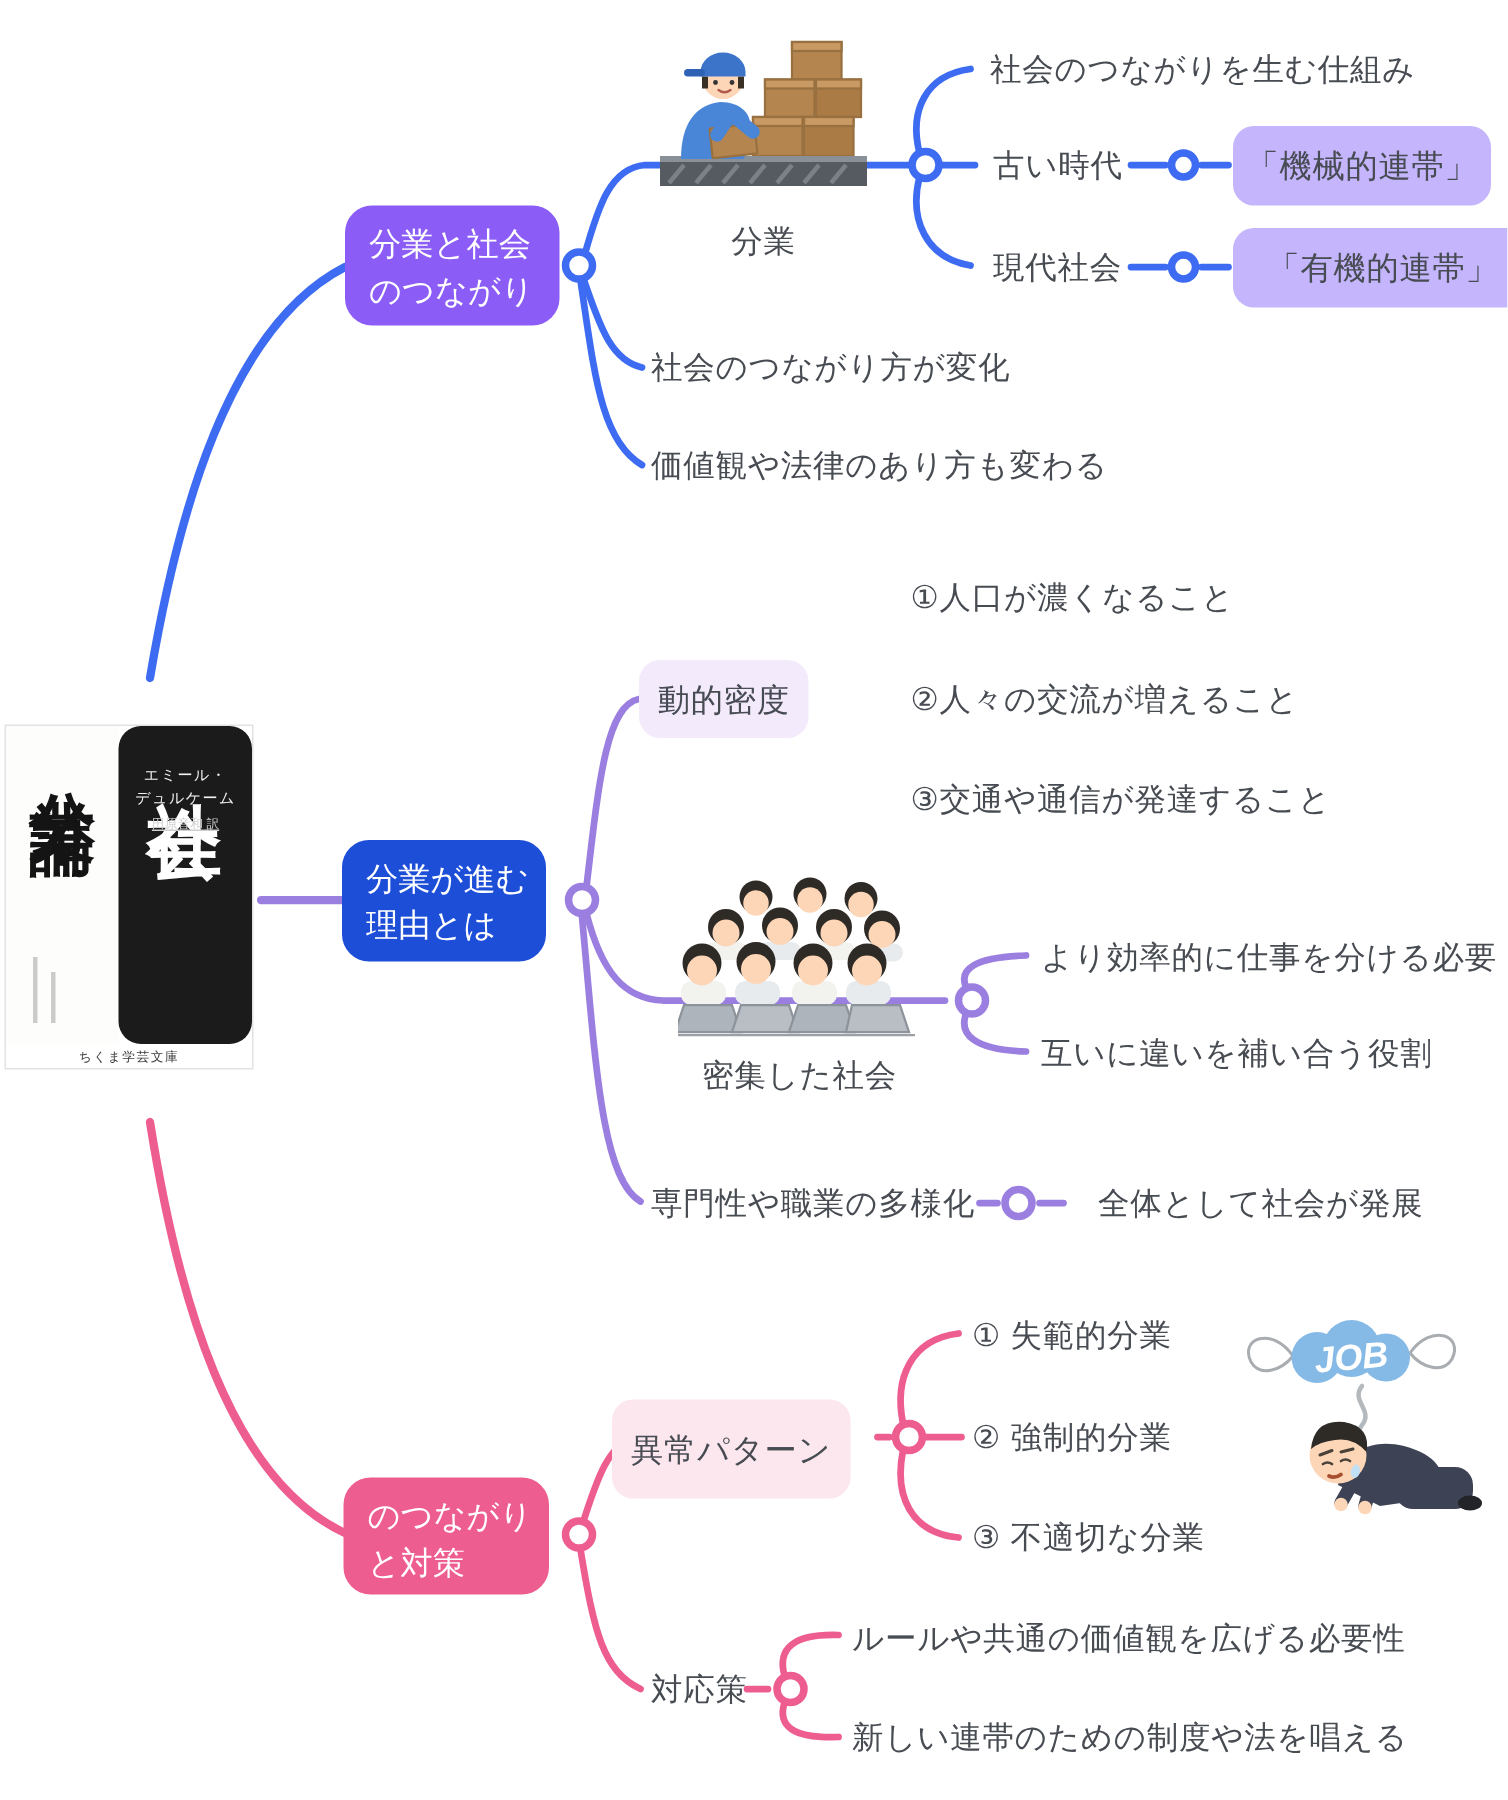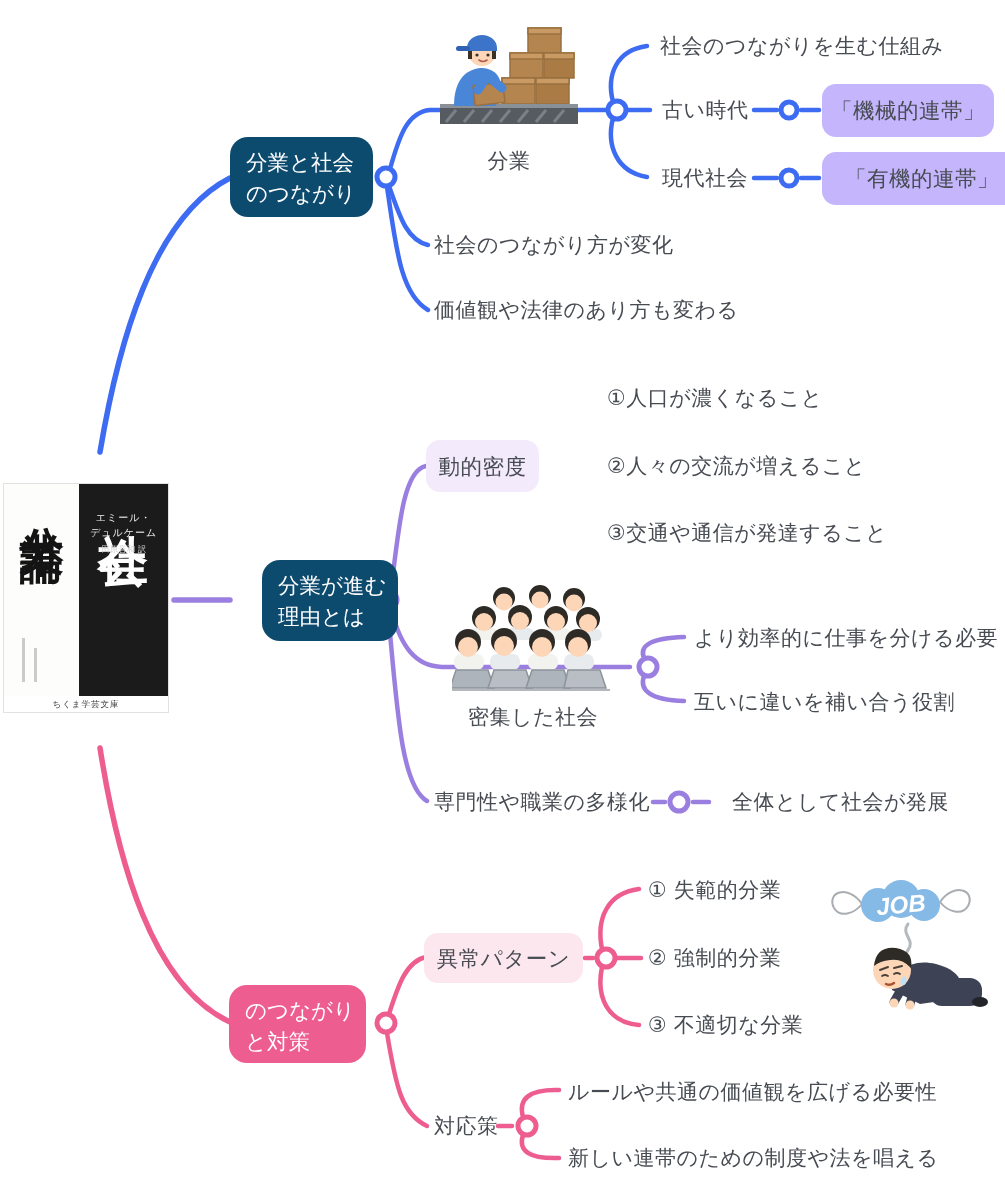--- a/index.html
+++ b/index.html
@@ -6,38 +6,38 @@
   #canvas{position:relative;width:1005px;height:1200px;background:#ffffff;overflow:hidden;
           font-family:"Liberation Sans","DejaVu Sans",sans-serif;}
   svg{position:absolute;left:0;top:0;}
   .label{position:absolute;transform:translateY(-50%);font-size:21px;color:#474b52;
          white-space:nowrap;letter-spacing:0.5px;}
   .label.center{text-align:center;transform:translateY(-50%);}
   .node{position:absolute;border-radius:18px;color:#fff;font-size:21.5px;line-height:1.42;
         padding:11px 8px 11px 16px;box-sizing:border-box;}
   .leaf{position:absolute;border-radius:14px;display:flex;align-items:center;justify-content:center;
         font-size:21.5px;color:#474b52;letter-spacing:0.5px;}
-  .node-blue{background:#0c4a6e;}
-  .node-purple{background:#0c4a6e;margin-left:34px;}
+  .node-blue{background:#8b5cf6;}
+  .node-purple{background:#1d4ed8;}
   .node-pink{background:#ee5d8f;}
   .leaf-blue{background:#c4b5fd;}
   .leaf-purple{background:#f3eafc;}
   .leaf-pink{background:#fce7ee;}
   
   .book{position:absolute;left:4px;top:484px;width:164px;height:228px;background:#fff;
         box-shadow:0 0 0 1px #e2e2e2;display:flex;flex-direction:column;}
   .book-main{flex:1;display:flex;}
   .book-left{width:46%;background:#fdfdfb;position:relative;display:flex;justify-content:center;}
-  .book-right{width:54%;background:#1b1b1b;position:relative;display:flex;flex-direction:column;align-items:center;}
+  .book-right{width:54%;background:#1b1b1b;position:relative;display:flex;flex-direction:column;align-items:center;border-radius:15px;}
   .book-title-jp{writing-mode:vertical-rl;text-orientation:upright;
         font-family:"Liberation Serif","DejaVu Serif",serif;}
   .t-left{font-size:44px;color:#141414;font-weight:700;margin-top:8px;letter-spacing:6px;}
   .t-right{font-size:50px;color:#fff;font-weight:700;margin-top:10px;letter-spacing:4px;}
   .book-author{color:#f2f2f2;font-size:10px;letter-spacing:1px;margin-top:8px;line-height:1.5;text-align:center;}
-  .book-transl{color:#cfcfcf;font-size:8.5px;margin-top:4px;text-align:left;}
+  .book-transl{color:#cfcfcf;font-size:8.5px;margin-top:4px;text-align:left;text-decoration:underline;}
   .book-caption{height:16px;background:#fff;font-size:8.5px;color:#3a3a3a;text-align:center;line-height:16px;letter-spacing:1px;}
   .deco{position:absolute;bottom:14px;width:3px;background:#9a9a9a;opacity:.5;}
 </style>
 </head>
 <body>
 
 <div id="canvas">
 
   <svg width="1005" height="1200" viewBox="0 0 1005 1200">
     <g fill="none" stroke="#3d6cf2" stroke-linecap="round">
@@ -225,21 +225,21 @@
   <div class="label" style="left:694px;top:638px;">より効率的に仕事を分ける必要</div>
   <div class="label" style="left:694px;top:702px;">互いに違いを補い合う役割</div>
   <div class="label" style="left:434px;top:802px;">専門性や職業の多様化</div>
   <div class="label" style="left:716px;top:802px;margin-left:16px;">全体として社会が発展</div>
 
   <div class="node node-pink" style="left:229px;top:985px;width:137px;height:78px;">
     <span>のつながり</span>
     <span>と対策</span>
   </div>
 
-  <div class="leaf leaf-pink" style="left:424px;top:933px;width:159px;height:50px;">異常パターン</div>
+  <div class="leaf leaf-pink" style="left:408px;top:933px;width:159px;height:66px;">異常パターン</div>
   <div class="label" style="left:648px;top:890px;">① 失範的分業</div>
   <div class="label" style="left:648px;top:958px;">② 強制的分業</div>
   <div class="label" style="left:648px;top:1025px;">③ 不適切な分業</div>
 
   <svg style="left:822px;top:872px;" width="175" height="145" viewBox="0 0 175 145">
     <path d="M40,32 C26,12 4,20 12,36 C18,46 32,42 40,32 Z" fill="#ffffff" stroke="#a9adb2" stroke-width="2"></path>
     <path d="M118,30 C132,10 154,18 146,34 C140,44 126,40 118,30 Z" fill="#ffffff" stroke="#a9adb2" stroke-width="2"></path>
     <g>
       <circle cx="56" cy="33" r="17" fill="#85b9e6"></circle>
       <circle cx="79" cy="27" r="19" fill="#85b9e6"></circle>

